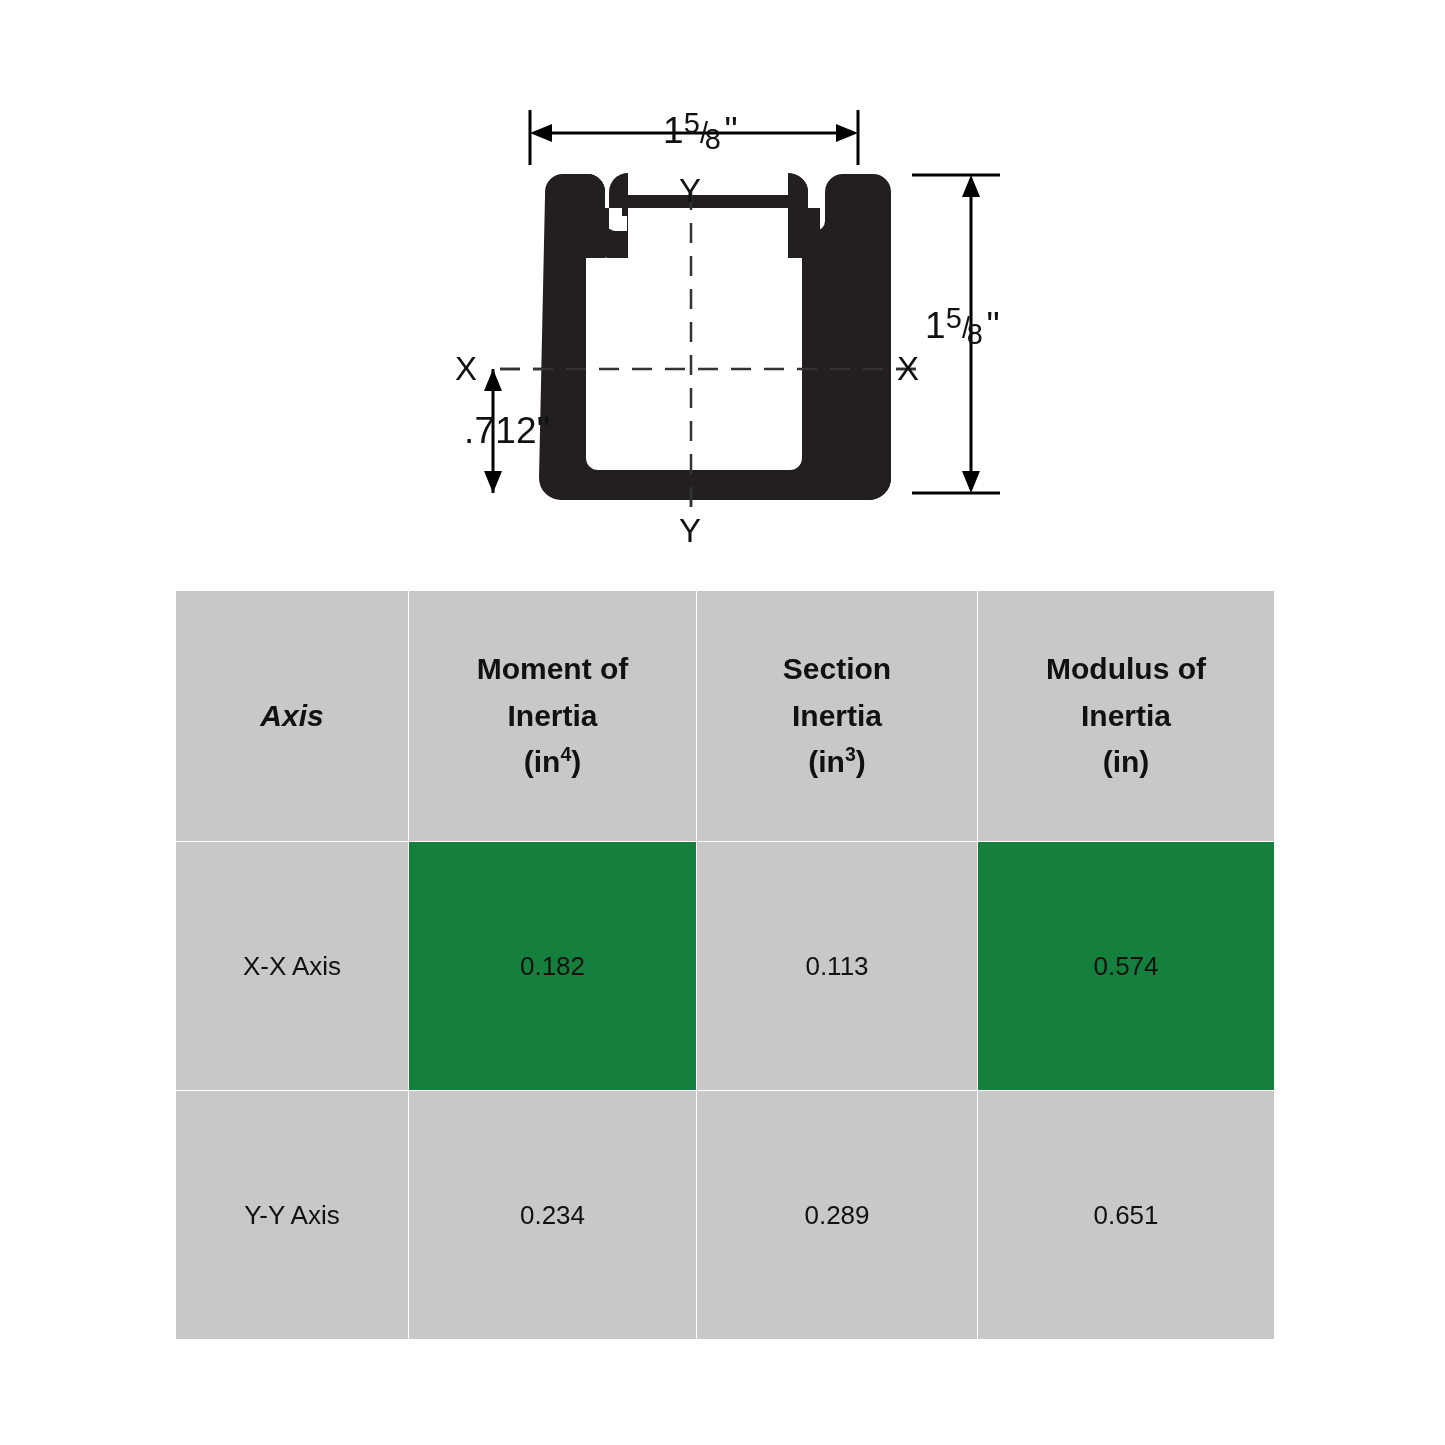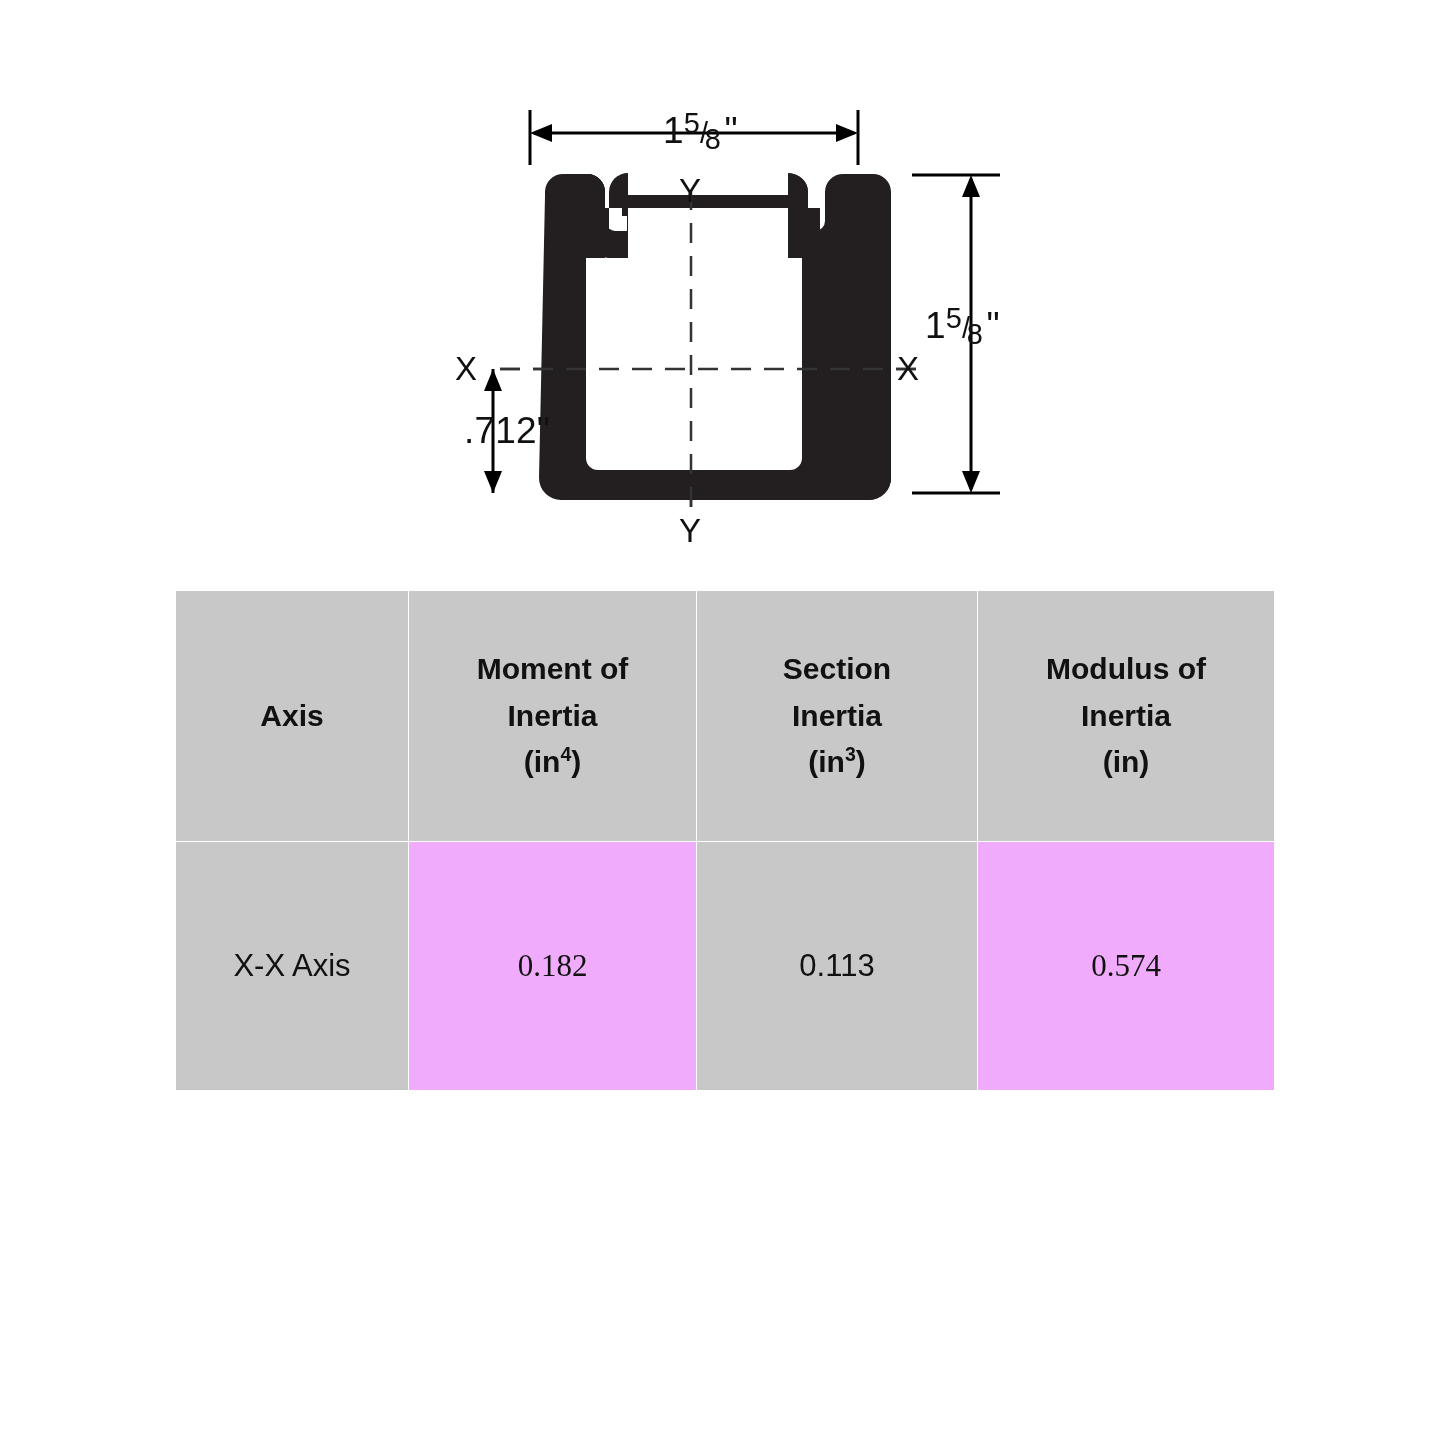--- a/index.html
+++ b/index.html
@@ -73,26 +73,26 @@
   #spec-table thead th {
     height: 250px;
     background: #c8c8c8;
     font-weight: bold;
     font-size: 30px;
     line-height: 1.55;
     color: #111111;
   }
   #spec-table tbody td {
     height: 248px;
-    font-size: 31px;
+    font-size: 26px;
     color: #111111;
   }
   .cell-grey { background: #c8c8c8; }
-  .cell-white { background: #f0abfc; font-family: Liberation Serif, serif; }
-  .col-axis { width: 232px; }
+  .cell-white { background: #15803d; }
+  .col-axis { width: 232px; font-style: italic; }
   .col-mi   { width: 287px; }
   .col-sm   { width: 280px; }
   .col-rg   { width: 296px; }
   sup { font-size: 0.65em; vertical-align: super; }
   .hdr-line { display: block; }
 </style>
 </head>
 <body>
 
 <div id="drawing-area">
@@ -300,14 +300,20 @@
       </th>
     </tr>
   </thead>
   <tbody>
     <tr>
       <td class="cell-grey">X-X Axis</td>
       <td class="cell-white">0.182</td>
       <td class="cell-grey">0.113</td>
       <td class="cell-white">0.574</td>
     </tr>
+    <tr>
+      <td class="cell-grey">Y-Y Axis</td>
+      <td class="cell-grey">0.234</td>
+      <td class="cell-grey">0.289</td>
+      <td class="cell-grey">0.651</td>
+    </tr>
   </tbody>
 </table>
 
 </body></html>

